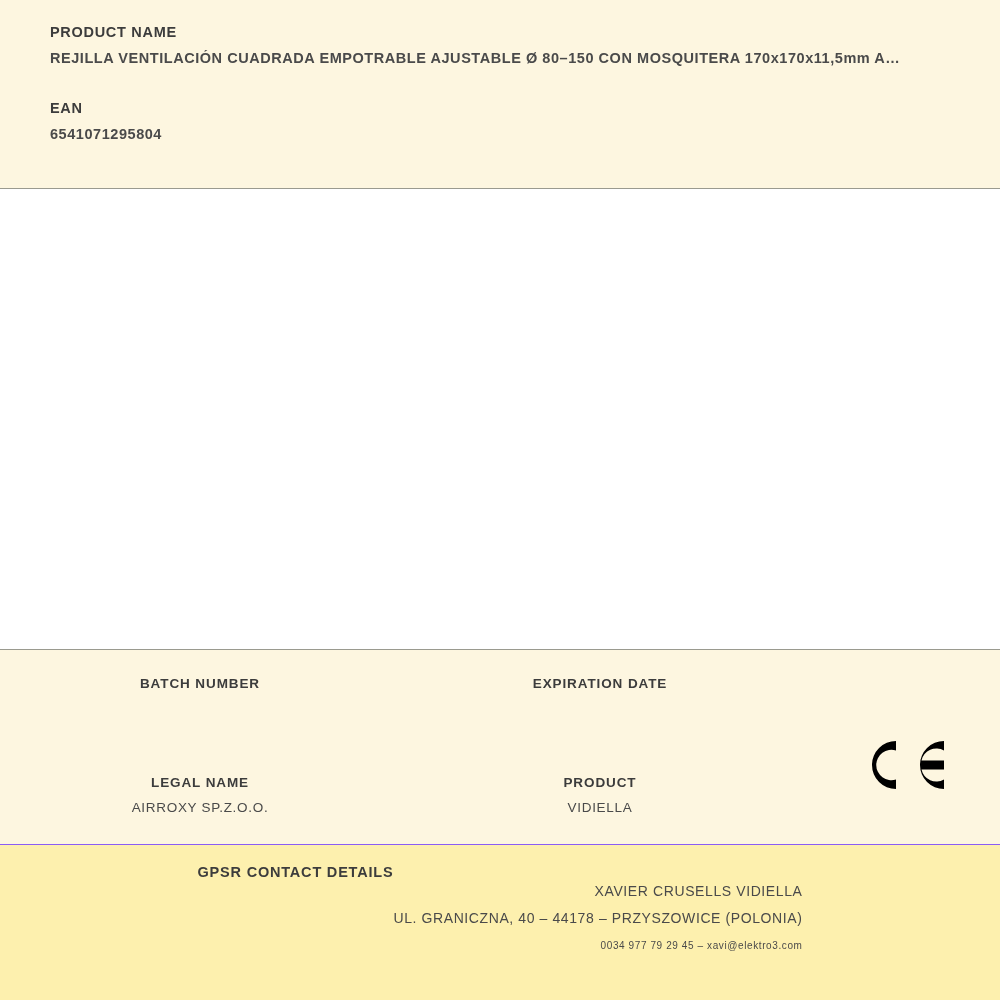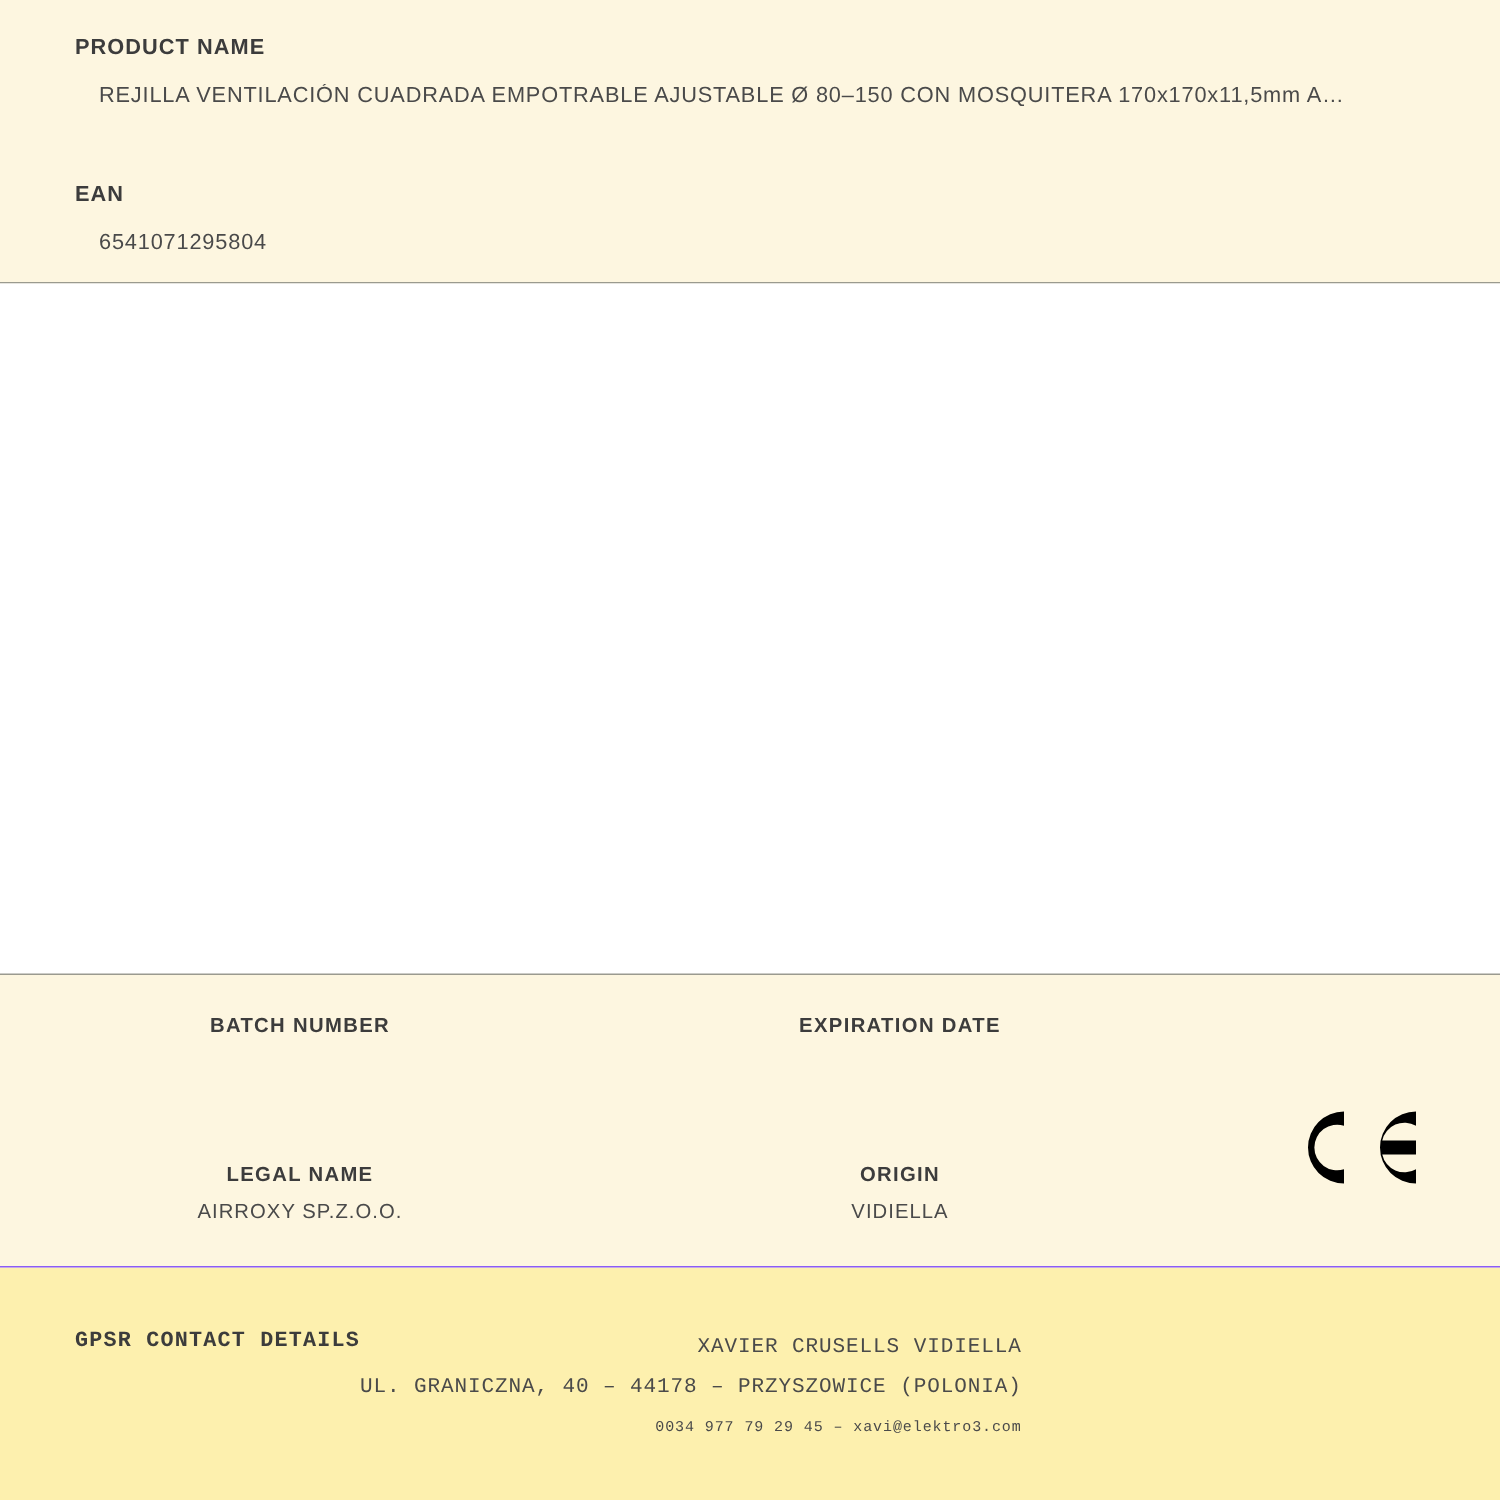--- a/index.html
+++ b/index.html
@@ -33,24 +33,24 @@
   }
   .field-label {
     font-size: 14.5px;
     font-weight: bold;
     letter-spacing: 0.7px;
     color: #3c3c3c;
     margin: 0 0 10px 0;
   }
   .field-value {
     font-size: 14.5px;
-    font-weight: normal;
+    font-weight: bold;
     letter-spacing: 0.55px;
     color: #4a4a4a;
-    margin: 16px;
+    margin: 0;
     white-space: nowrap;
     overflow: hidden;
   }
   .spacer-block {
     height: 34px;
   }
 
   
   .image-section {
     flex: 1 1 auto;
@@ -104,35 +104,35 @@
     top: 82px;
     width: 92px;
     height: 66px;
   }
 
   
   .footer-section {
     background: #fdf0ae;
     height: 155px;
     box-sizing: border-box;
-    padding: 40px 50px 0 50px;
+    padding: 18px 50px 0 50px;
     display: flex;
-    justify-content: flex-start;
+    justify-content: center;
     align-items: flex-start;
-    font-family: Liberation Mono, monospace;
   }
   .footer-label {
     font-size: 14.5px;
     font-weight: bold;
     letter-spacing: 0.8px;
     color: #3c3c3c;
     padding-top: 1px;
   }
   .footer-lines {
     text-align: right;
+    margin-top: 15px;
   }
   .footer-lines div {
     font-size: 14px;
     letter-spacing: 0.6px;
     color: #4a4a4a;
     line-height: 27px;
   }
   .footer-lines .small {
     font-size: 10px;
   }
@@ -167,21 +167,21 @@
         <p class="value"></p>
       </div>
     </div>
     <div class="row-gap"></div>
     <div class="info-grid">
       <div class="info-cell">
         <p class="label">LEGAL NAME</p>
         <p class="value">AIRROXY SP.Z.O.O.</p>
       </div>
       <div class="info-cell">
-        <p class="label">ORIGIN</p>
+        <p class="label">PRODUCT</p>
         <p class="value">VIDIELLA</p>
       </div>
     </div>
 
     <div class="ce-mark">
       <svg viewBox="0 0 92 66" width="92" height="66" xmlns="http://www.w3.org/2000/svg" aria-label="CE">
 
         <path d="M38 9 A24 24 0 1 0 38 57 L38 47.5 A15.2 15.2 0 1 1 38 18.5 Z" fill="#000000"></path>
 
         <path d="M86 9 A24 24 0 1 0 86 57 L86 47.5 A15.2 15.2 0 0 1 63.5 37.6 L86 37.6 L86 28.4 L63.5 28.4 A15.2 15.2 0 0 1 86 18.5 Z" fill="#000000"></path>

